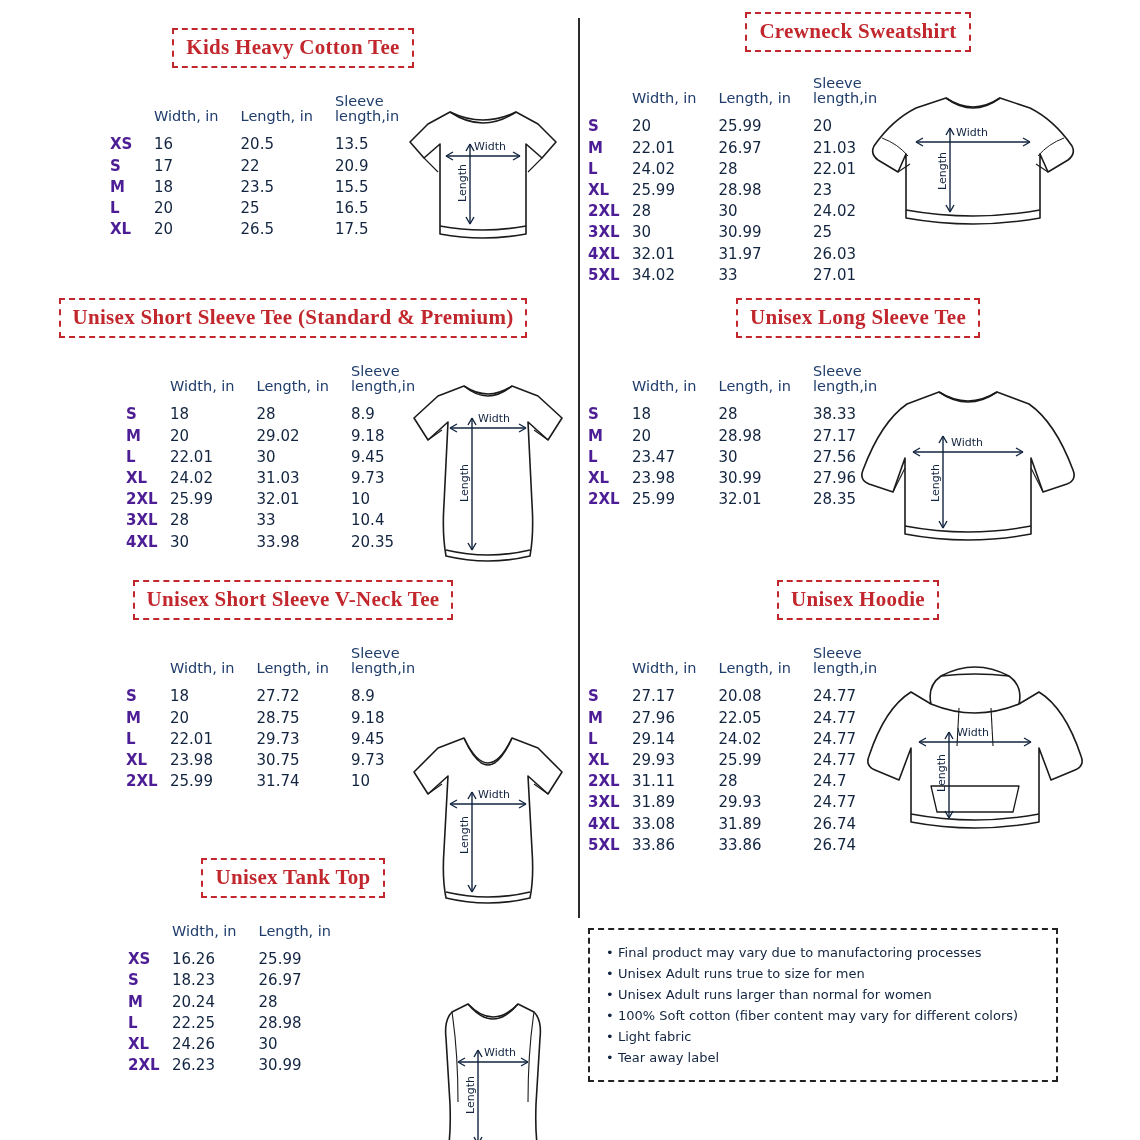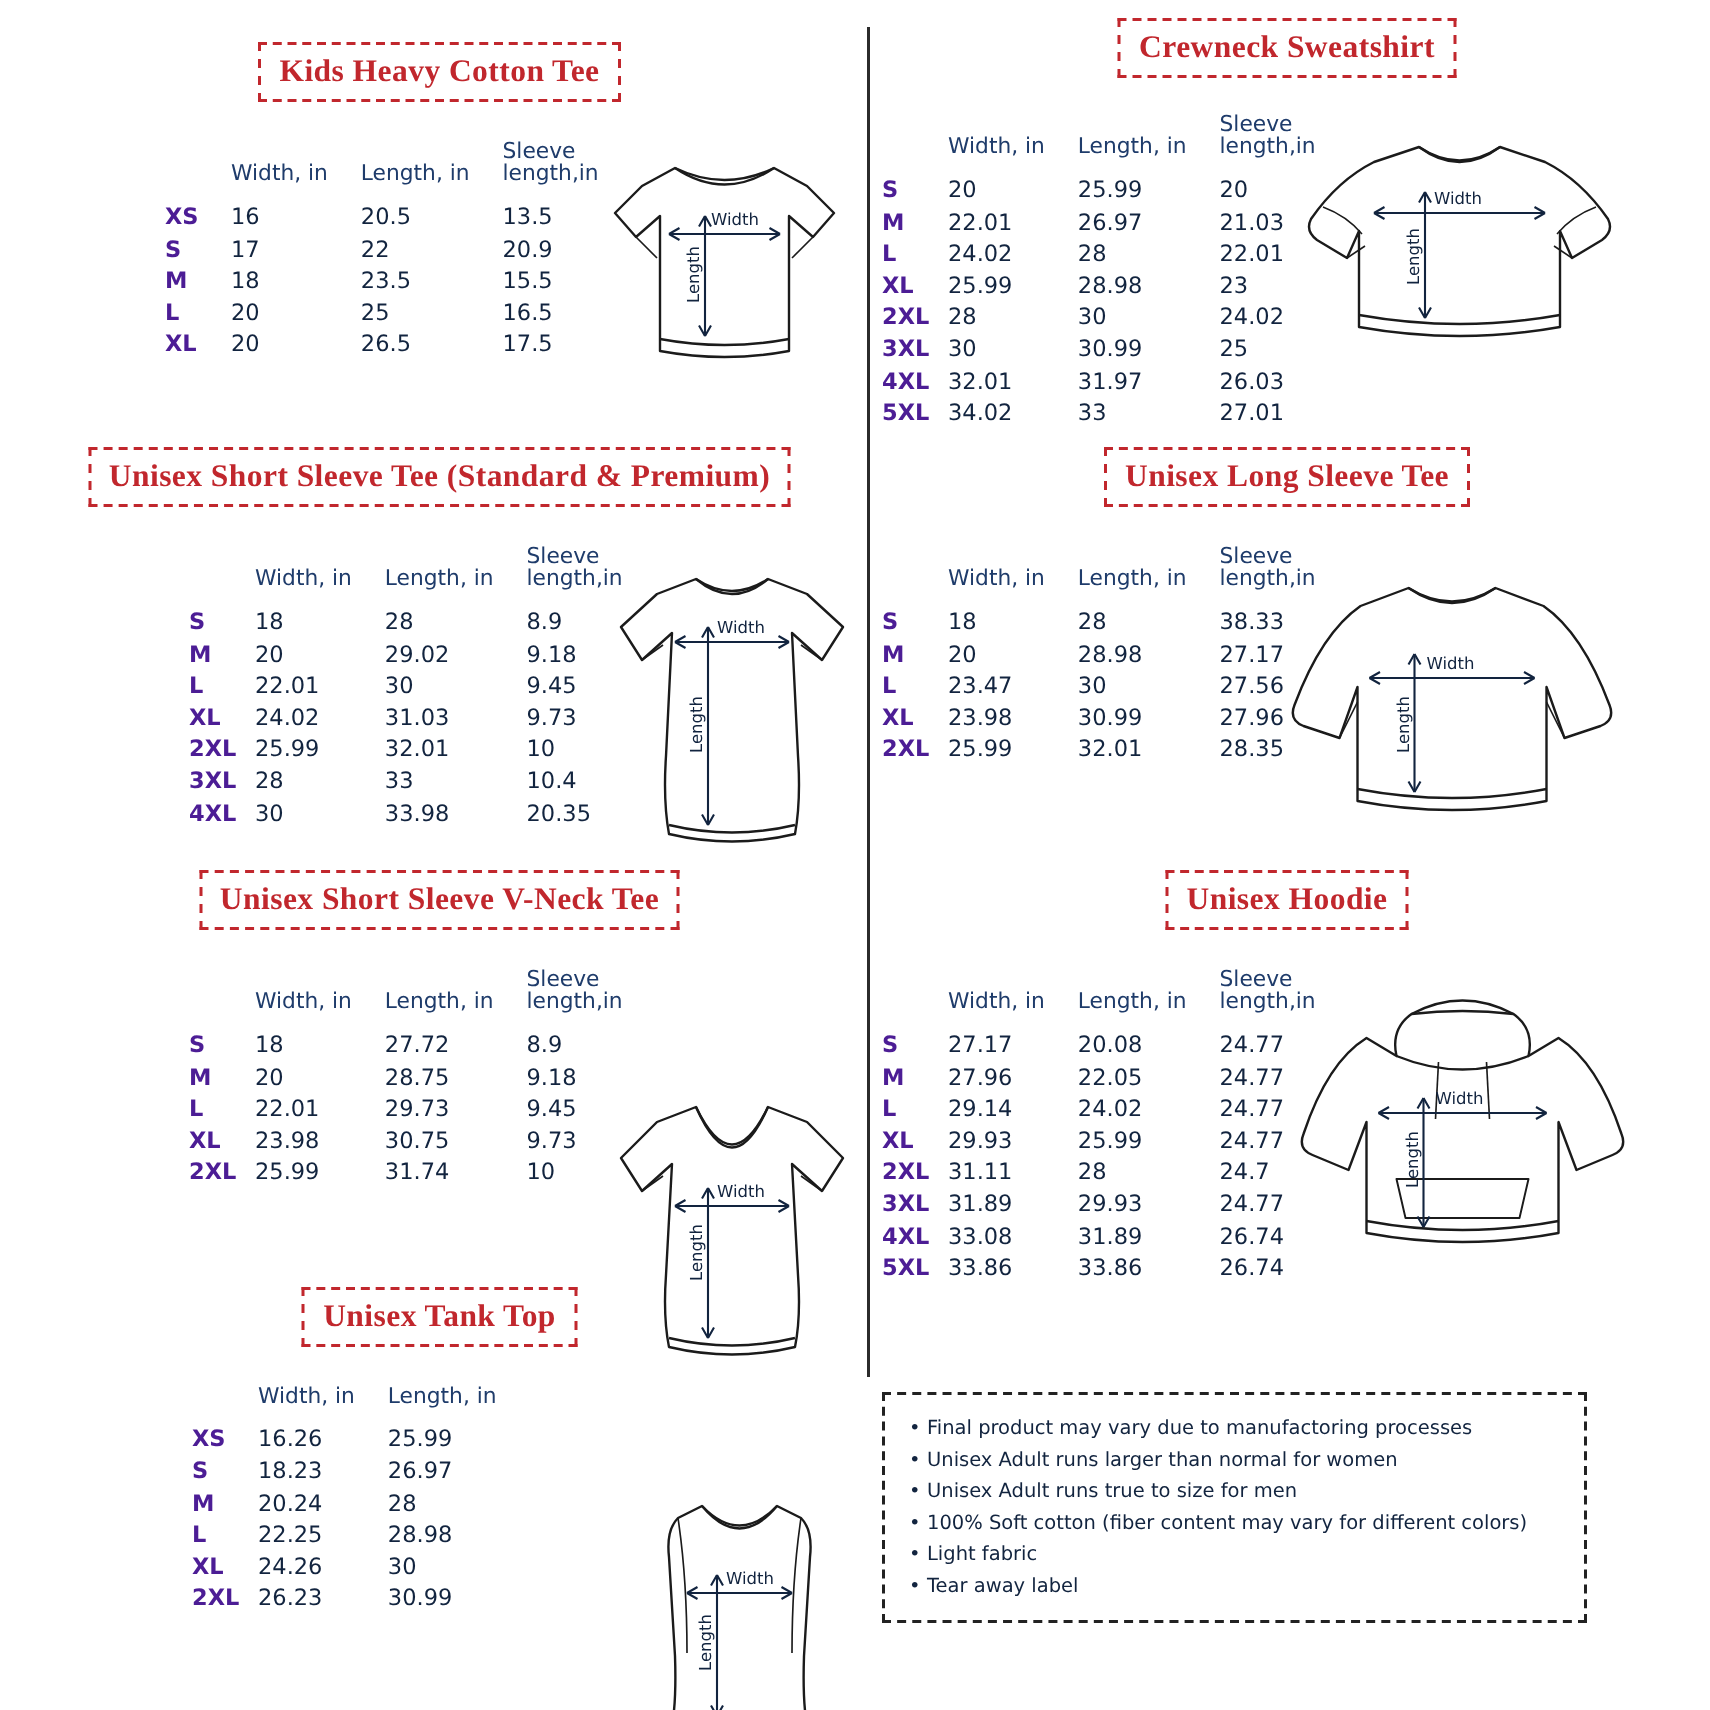--- a/index.html
+++ b/index.html
@@ -654,21 +654,21 @@
           <text class="label" x="66" y="58">Width</text>
           <text class="label" x="56" y="116" transform="rotate(-90 56 116)">Length</text>
         </svg>
       </div>
     </div>
   </div>
 
   <div class="notes">
     <ul>
       <li>Final product may vary due to manufactoring processes</li>
+      <li>Unisex Adult runs true to size for men</li>
       <li>Unisex Adult runs larger than normal for women</li>
-      <li>Unisex Adult runs true to size for men</li>
       <li>100% Soft cotton (fiber content may vary for different colors)</li>
       <li>Light fabric</li>
       <li>Tear away label</li>
     </ul>
   </div>
 
 </div>
 
 </body></html>

